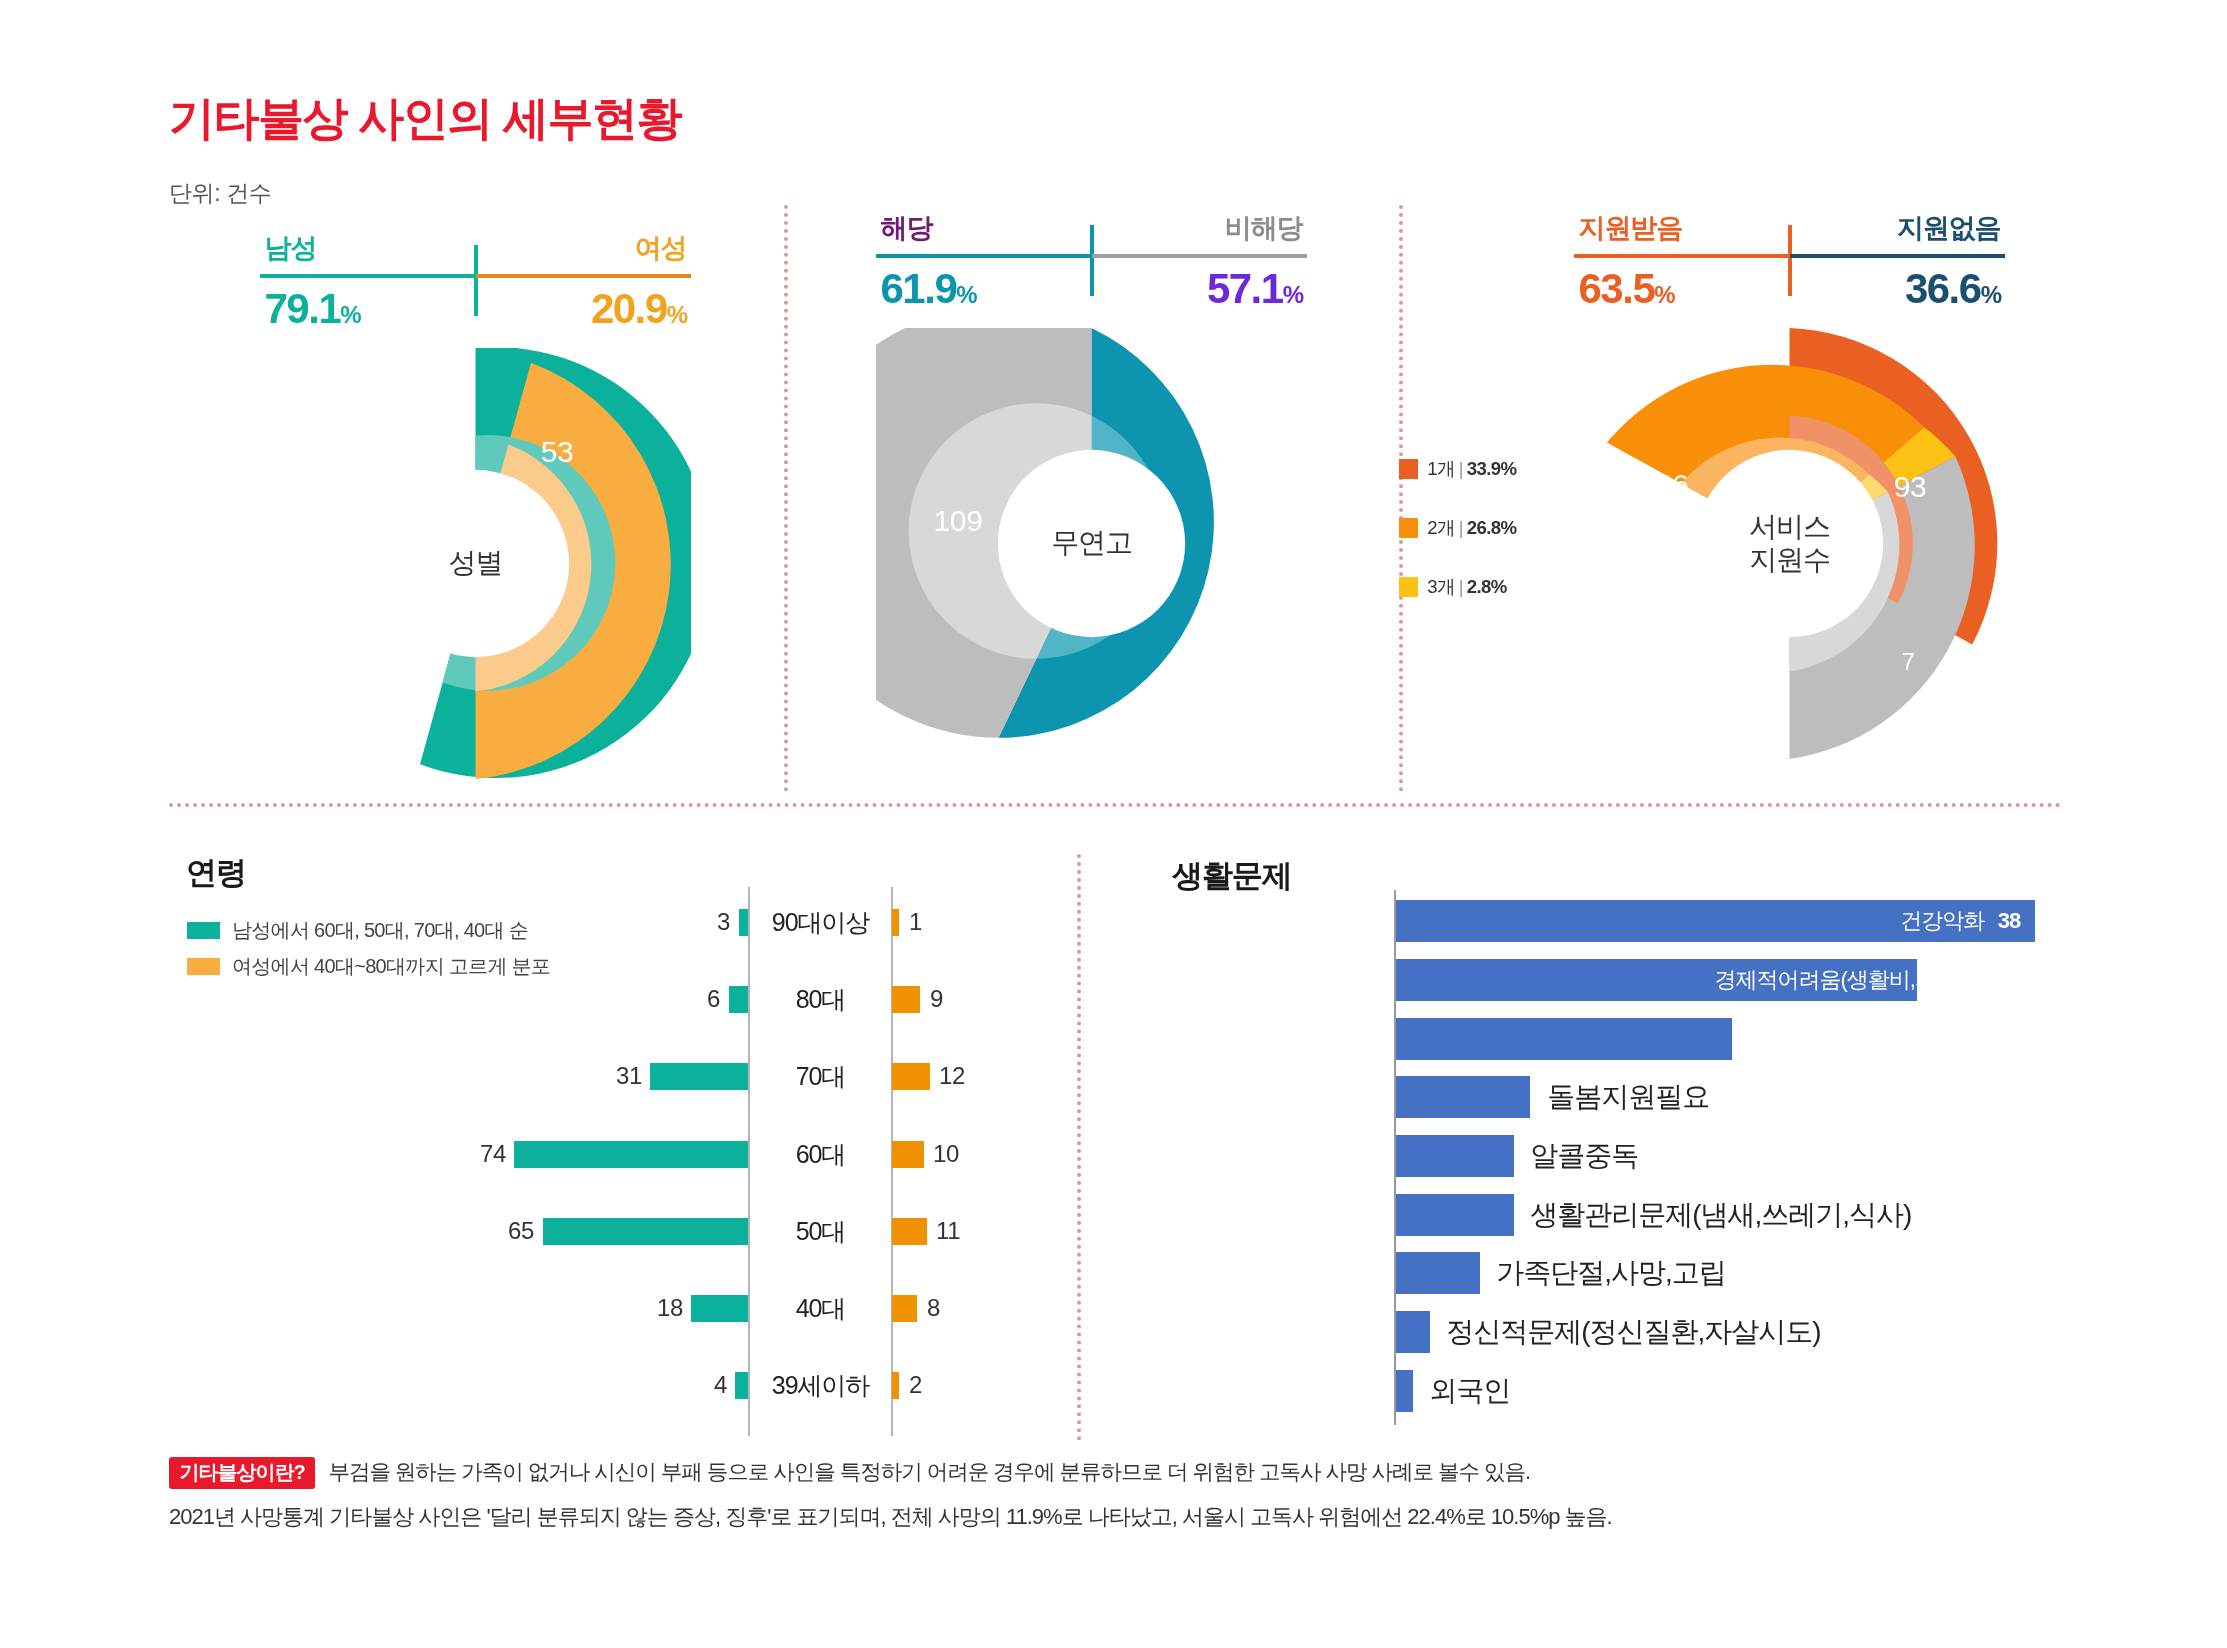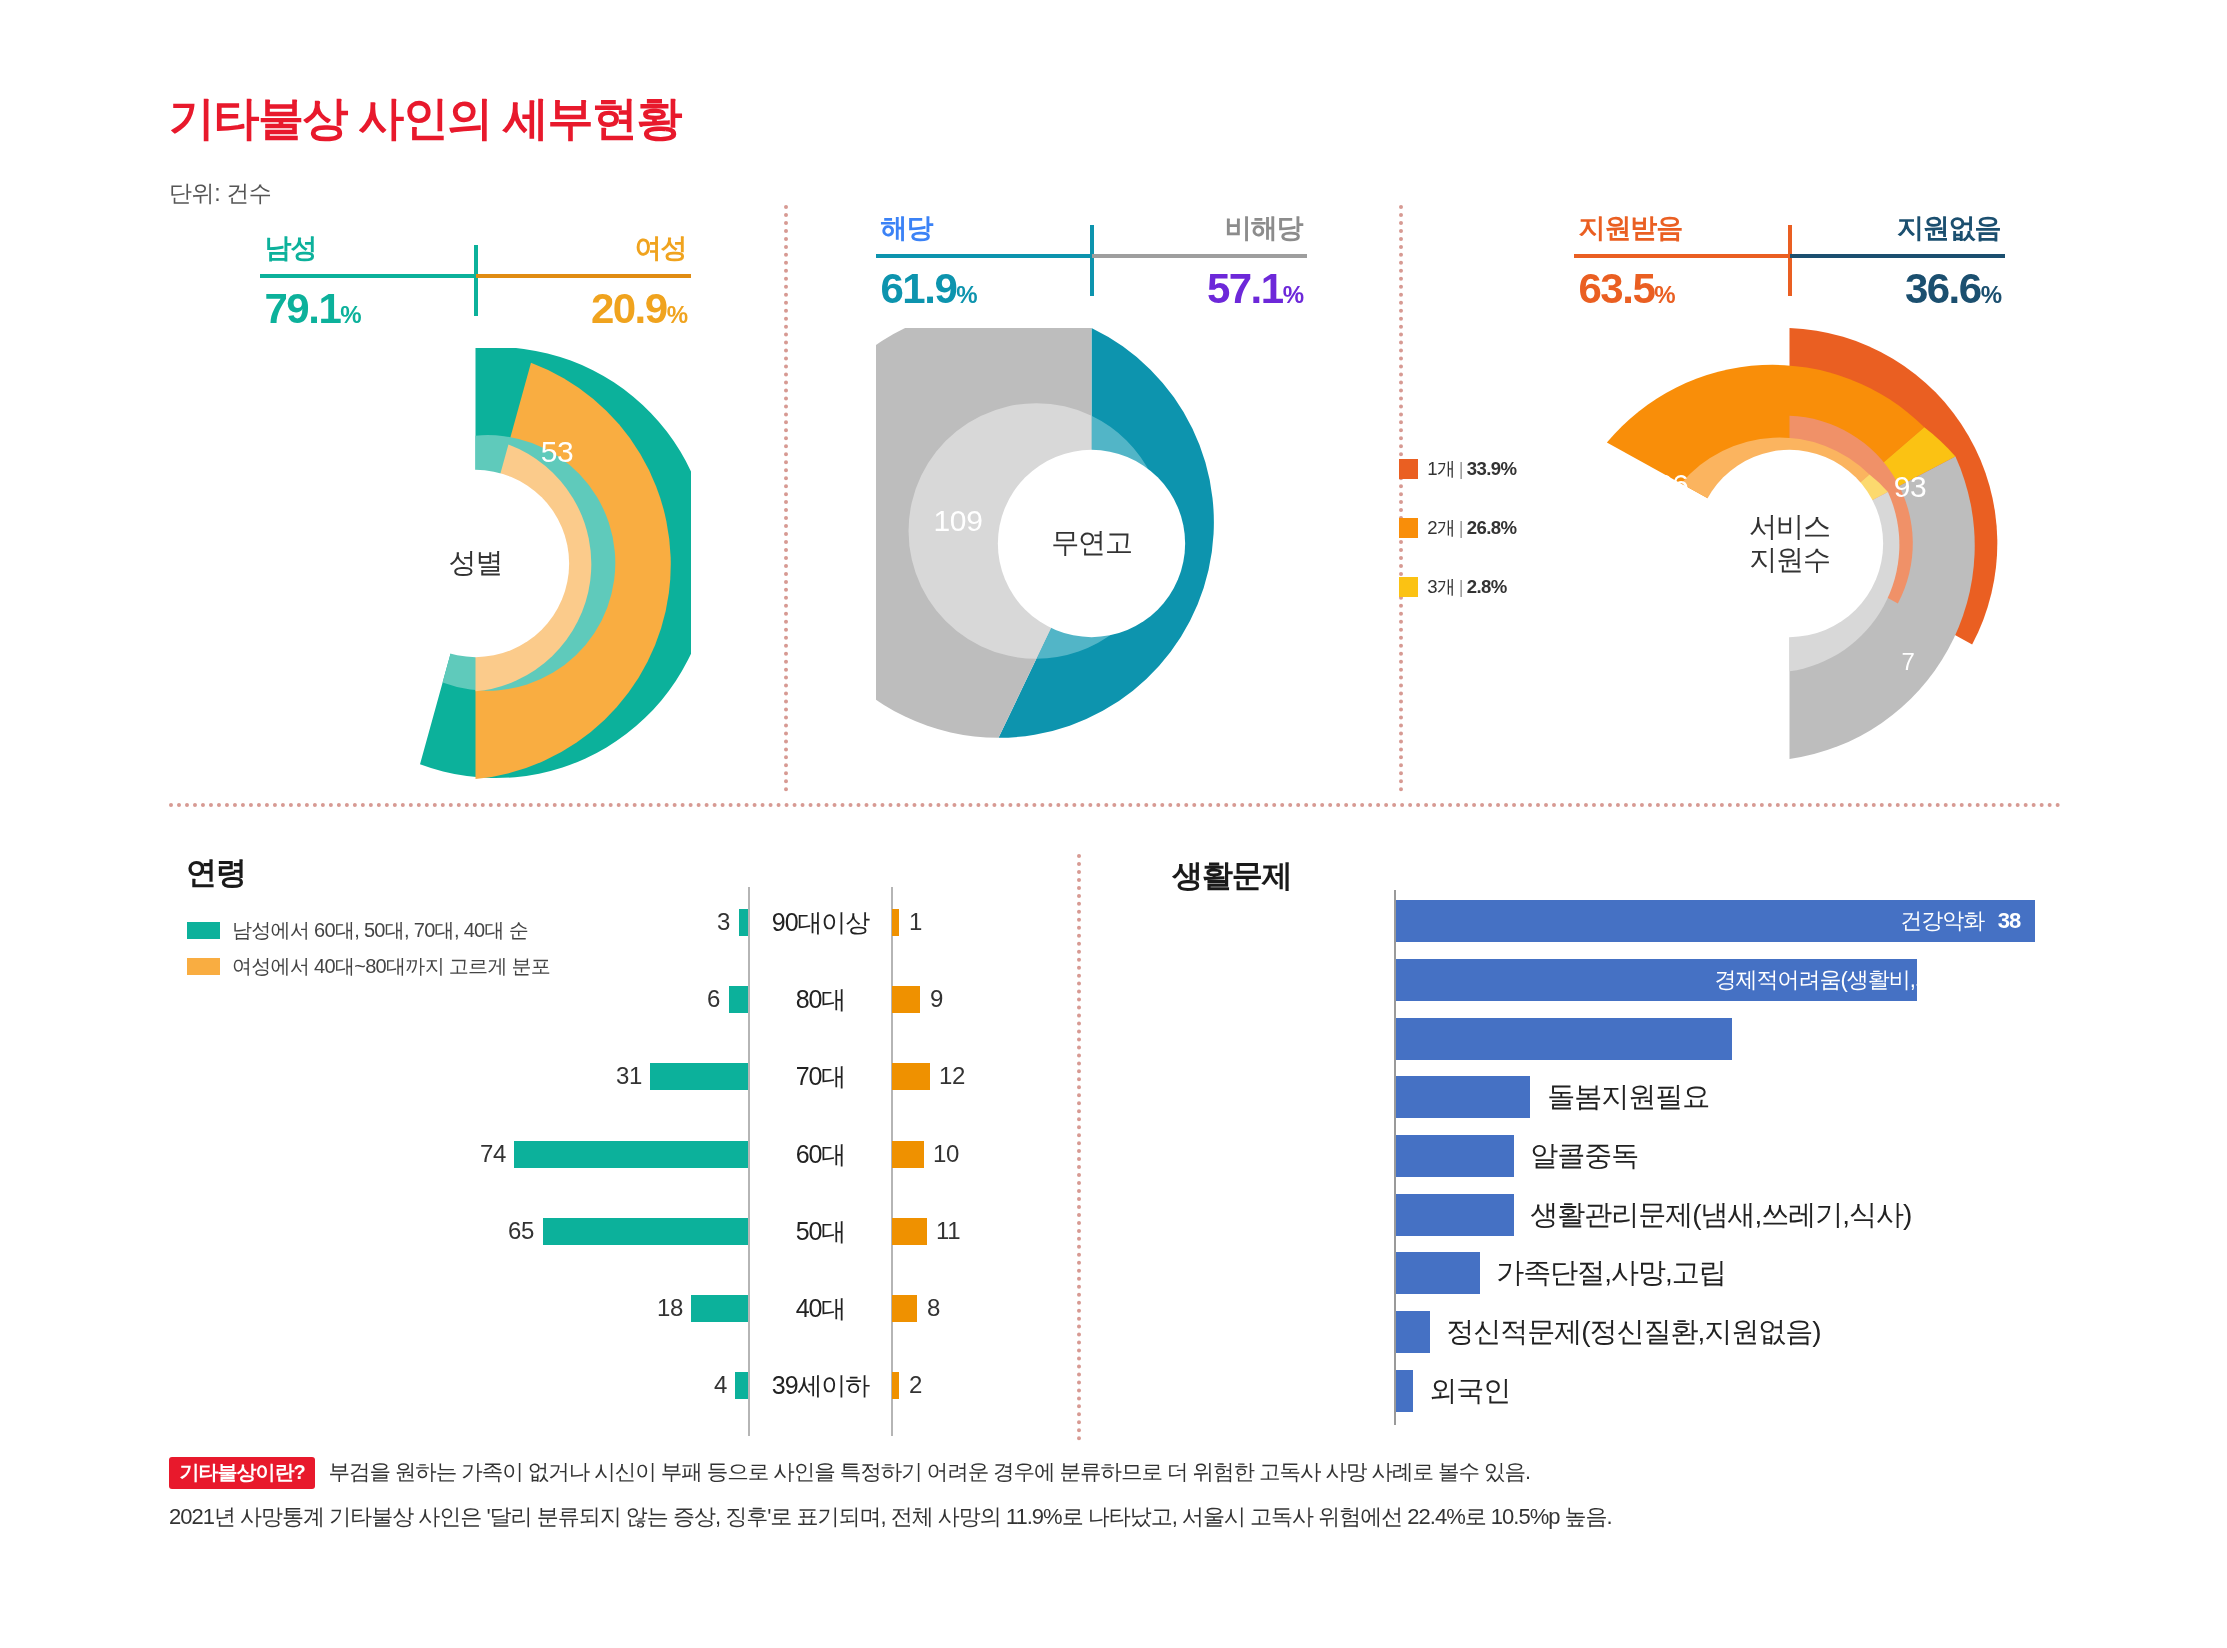--- a/index.html
+++ b/index.html
@@ -211,21 +211,21 @@
       <div class="dcenter">성별</div>
       <div class="dval" style="left:132px; top:312px;">201</div>
       <div class="dval" style="left:297px; top:104px;">53</div>
     </div>
   </div>
 
   <div class="donut-block" style="left:876px; top:215px; width:431px;">
     <div class="dheader">
       <div class="dh-stem" style="background:#0d94ae;"></div>
       <div class="dh-left">
-        <div class="dh-name" style="color:#3b82f6;">해당</div>
+        <div class="dh-name" style="color:#701a75;">해당</div>
         <div class="dh-rule" style="background:#0d94ae;"></div>
         <div class="dh-pct" style="color:#0d94ae;">
           <span>61.9</span><span class="sml">%</span>
         </div>
       </div>
       <div class="dh-right">
         <div class="dh-name" style="color:#8c8c8c;">비해당</div>
         <div class="dh-rule" style="background:#9e9e9e;"></div>
         <div class="dh-pct" style="color:#6d28d9;">
           <span>57.1</span><span class="sml">%</span>
@@ -422,21 +422,21 @@
           <div class="lb-out" style="left: 134px;">생활관리문제(냄새,쓰레기,식사)</div>
         </div>
         <div class="lb-row" style="top: 362px; width: 639px;">
           <div class="lb-bar" style="width: 84px;"></div>
           <div class="lb-val-in" style="width: 84px;">5</div>
           <div class="lb-out" style="left: 100px;">가족단절,사망,고립</div>
         </div>
         <div class="lb-row" style="top: 421px; width: 639px;">
           <div class="lb-bar" style="width: 34px;"></div>
           <div class="lb-val-in" style="width: 34px;">2</div>
-          <div class="lb-out" style="left: 50px;">정신적문제(정신질환,지원없음)</div>
+          <div class="lb-out" style="left: 50px;">정신적문제(정신질환,자살시도)</div>
         </div>
         <div class="lb-row" style="top: 480px; width: 639px;">
           <div class="lb-bar" style="width: 17px;"></div>
           <div class="lb-val-in" style="width: 17px;">1</div>
           <div class="lb-out" style="left: 33px;">외국인</div>
         </div>
       </div>
   </div>
 
   <div class="foot">

